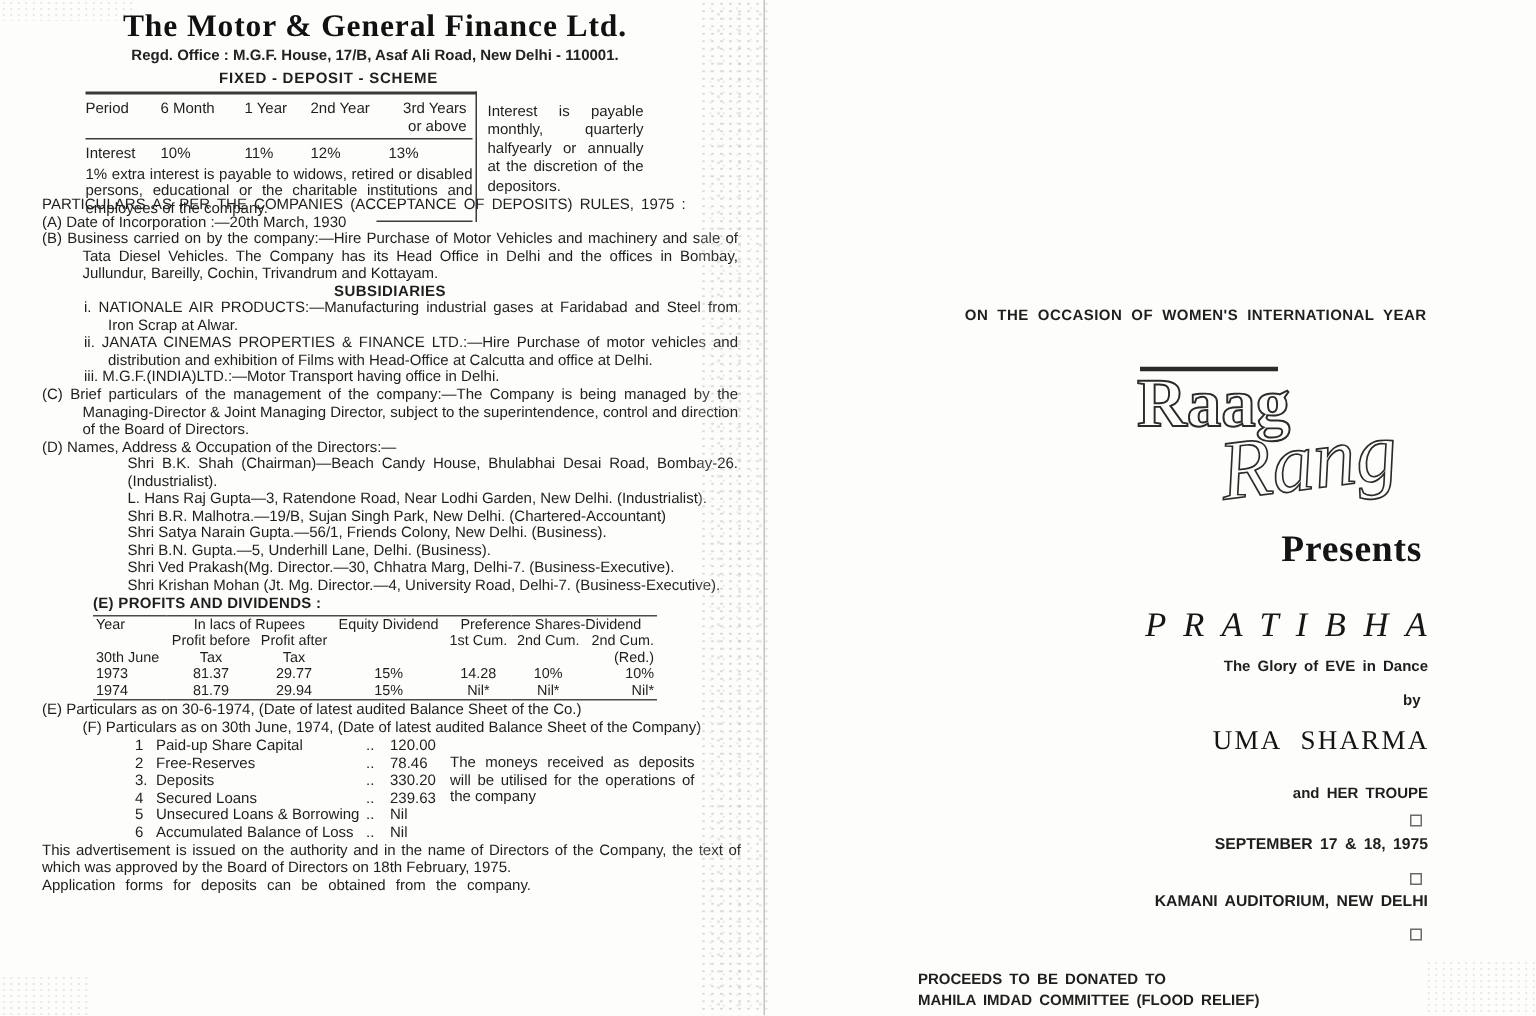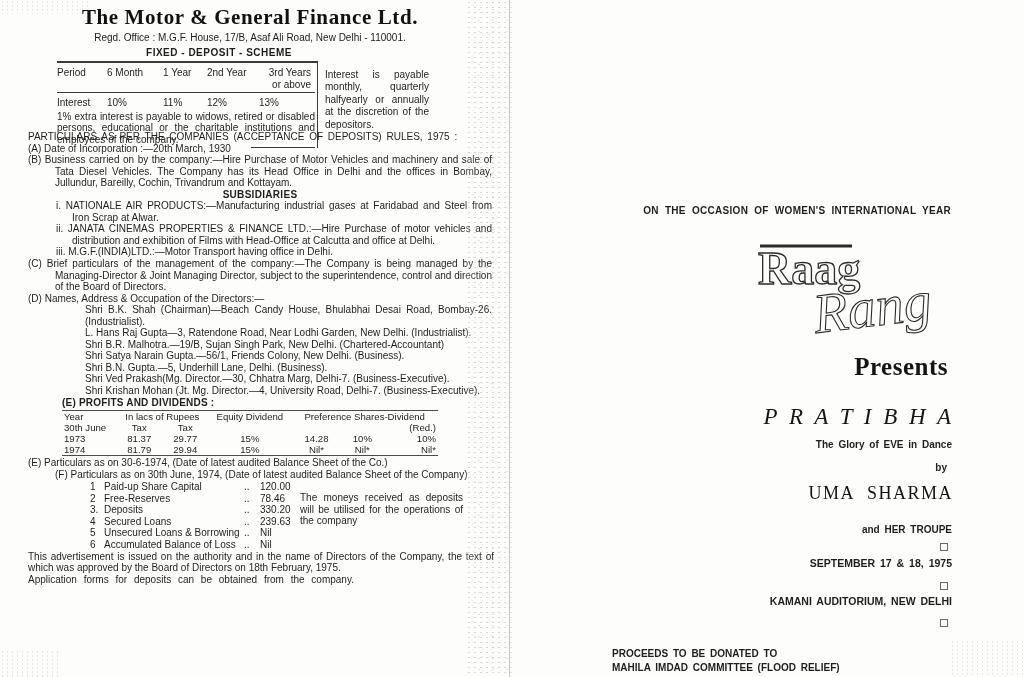--- a/index.html
+++ b/index.html
@@ -24,21 +24,21 @@
     opacity:.38;
   }
   .gutter-fade{position:absolute;left:466px;top:0;width:48px;height:677px;
     background:linear-gradient(90deg, rgba(253,253,251,.2), rgba(253,253,251,0) 40%, rgba(253,253,251,.15) 85%, rgba(253,253,251,.6));}
   .fold-line{position:absolute;left:509px;top:0;width:1px;height:677px;background:#c6c4bf;}
 
   
   #left{position:absolute;left:0;top:0;width:502px;height:677px;}
   .l-title{position:absolute;top:5px;left:0;width:500px;text-align:center;
     font-family:"Liberation Serif", serif;font-weight:bold;font-size:21px;letter-spacing:.6px;color:#111;}
-  .l-regd{position:absolute;top:32px;left:0;width:500px;text-align:center;font-size:10px;font-weight:normal;color:#222;}
+  .l-regd{position:absolute;top:32px;left:0;width:500px;text-align:center;font-size:10px;font-weight:bold;color:#222;}
   .l-scheme{position:absolute;top:47px;left:0;width:438px;text-align:center;font-size:10px;font-weight:bold;letter-spacing:.5px;}
 
   .fd{position:absolute;top:61px;left:57px;width:258px;font-size:10px;line-height:11.5px;
     border-top:2px solid #3a3a3a;border-right:1px solid #3a3a3a;padding-right:2px;}
   .fd-grid{display:grid;grid-template-columns:50px 56px 44px 52px 52px;column-gap:0;}
   .fd-grid > div{padding-top:4px;}
   .fd-head{padding-bottom:2px;}
   .fd-head .c-last{text-align:right;}
   .fd-int{border-top:1.5px solid #3a3a3a;padding-bottom:1px;}
   .fd-note{text-align:justify;margin-top:1px;}
@@ -156,20 +156,29 @@
 
       <table class="ptable">
         <tbody>
             <tr>
           <td class="pt-l">Year</td>
           <td class="pt-c" colspan="2">In lacs of Rupees</td>
           <td class="pt-c">Equity Dividend</td>
           <td class="pt-c" colspan="3">Preference Shares-Dividend</td>
         </tr>
         <tr>
+          <td></td>
+          <td class="pt-c">Profit before</td>
+          <td class="pt-c">Profit after</td>
+          <td></td>
+          <td class="pt-c">1st Cum.</td>
+          <td class="pt-c">2nd Cum.</td>
+          <td class="pt-r">2nd Cum.</td>
+        </tr>
+        <tr>
           <td class="pt-l">30th June</td>
           <td class="pt-c">Tax</td>
           <td class="pt-c">Tax</td>
           <td></td>
               <td></td>
               <td></td>
           <td class="pt-r">(Red.)</td>
         </tr>
         <tr>
           <td class="pt-l">1973</td>

